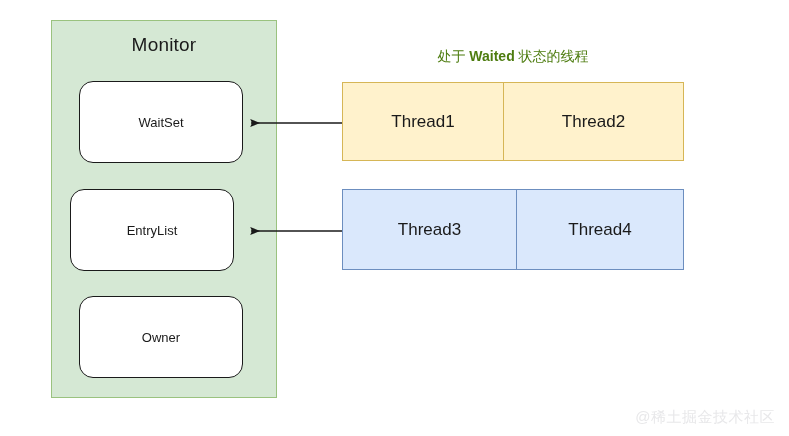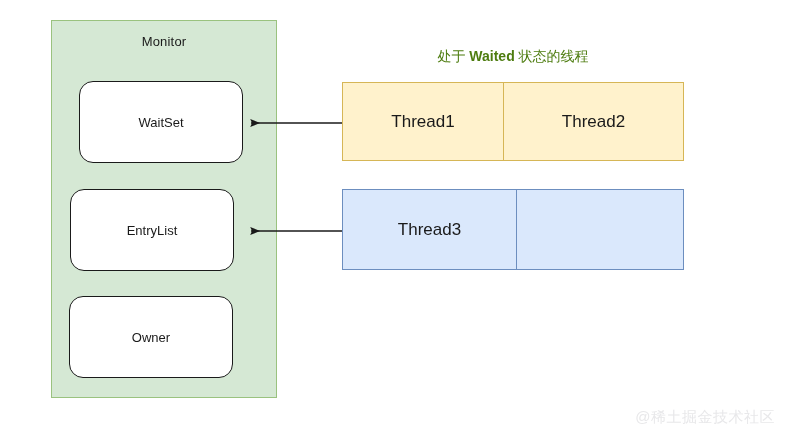--- a/index.html
+++ b/index.html
@@ -28,41 +28,41 @@
     background: #d5e8d4;
     border: 1px solid #9ac27f;
     box-sizing: border-box;
   }
   .monitor-title {
     position: absolute;
     left: 51px;
     top: 34px;
     width: 226px;
     text-align: center;
-    font-size: 13px;
+    font-size: 19px;
     color: #1a1a1a;
     letter-spacing: 0.2px;
   }
 
   
   .sub-box {
     position: absolute;
     background: #ffffff;
     border: 1.6px solid #1a1a1a;
     border-radius: 14px;
     box-sizing: border-box;
     display: flex;
     align-items: center;
     justify-content: center;
     font-size: 13px;
     color: #1a1a1a;
   }
   #box-waitset   { left: 79px; top: 81px;  width: 164px; height: 82px; }
   #box-entrylist { left: 70px; top: 189px; width: 164px; height: 82px; }
-  #box-owner     { left: 69px; top: 296px; width: 164px; height: 82px; }
+  #box-owner     { left: 79px; top: 296px; width: 164px; height: 82px; }
 
   
   .group-box {
     position: absolute;
     box-sizing: border-box;
     display: flex;
   }
   .group-box .cell {
     flex: 1 1 50%;
     display: flex;
@@ -159,20 +159,23 @@
     </div>
     <div class="cell">
       <span>Thread2</span>
     </div>
   </div>
 
   <div class="group-box" id="group-blocked">
     <div class="cell">
       <span>Thread3</span>
     </div>
+    <div class="cell">
+      <span>Thread4</span>
+    </div>
   </div>
 
 
   <svg class="arrow-svg" viewBox="0 0 789 436">
     <defs>
       <marker id="arrowhead" markerWidth="10" markerHeight="8" refX="9.2" refY="4" orient="auto" markerUnits="userSpaceOnUse">
         <path d="M0,4 L10,0 L8.2,4 L10,8 Z" fill="#1a1a1a"></path>
       </marker>
     </defs>
     <line x1="342" y1="123" x2="251" y2="123" stroke="#1a1a1a" stroke-width="1.7" marker-end="url(#arrowhead)"></line>

